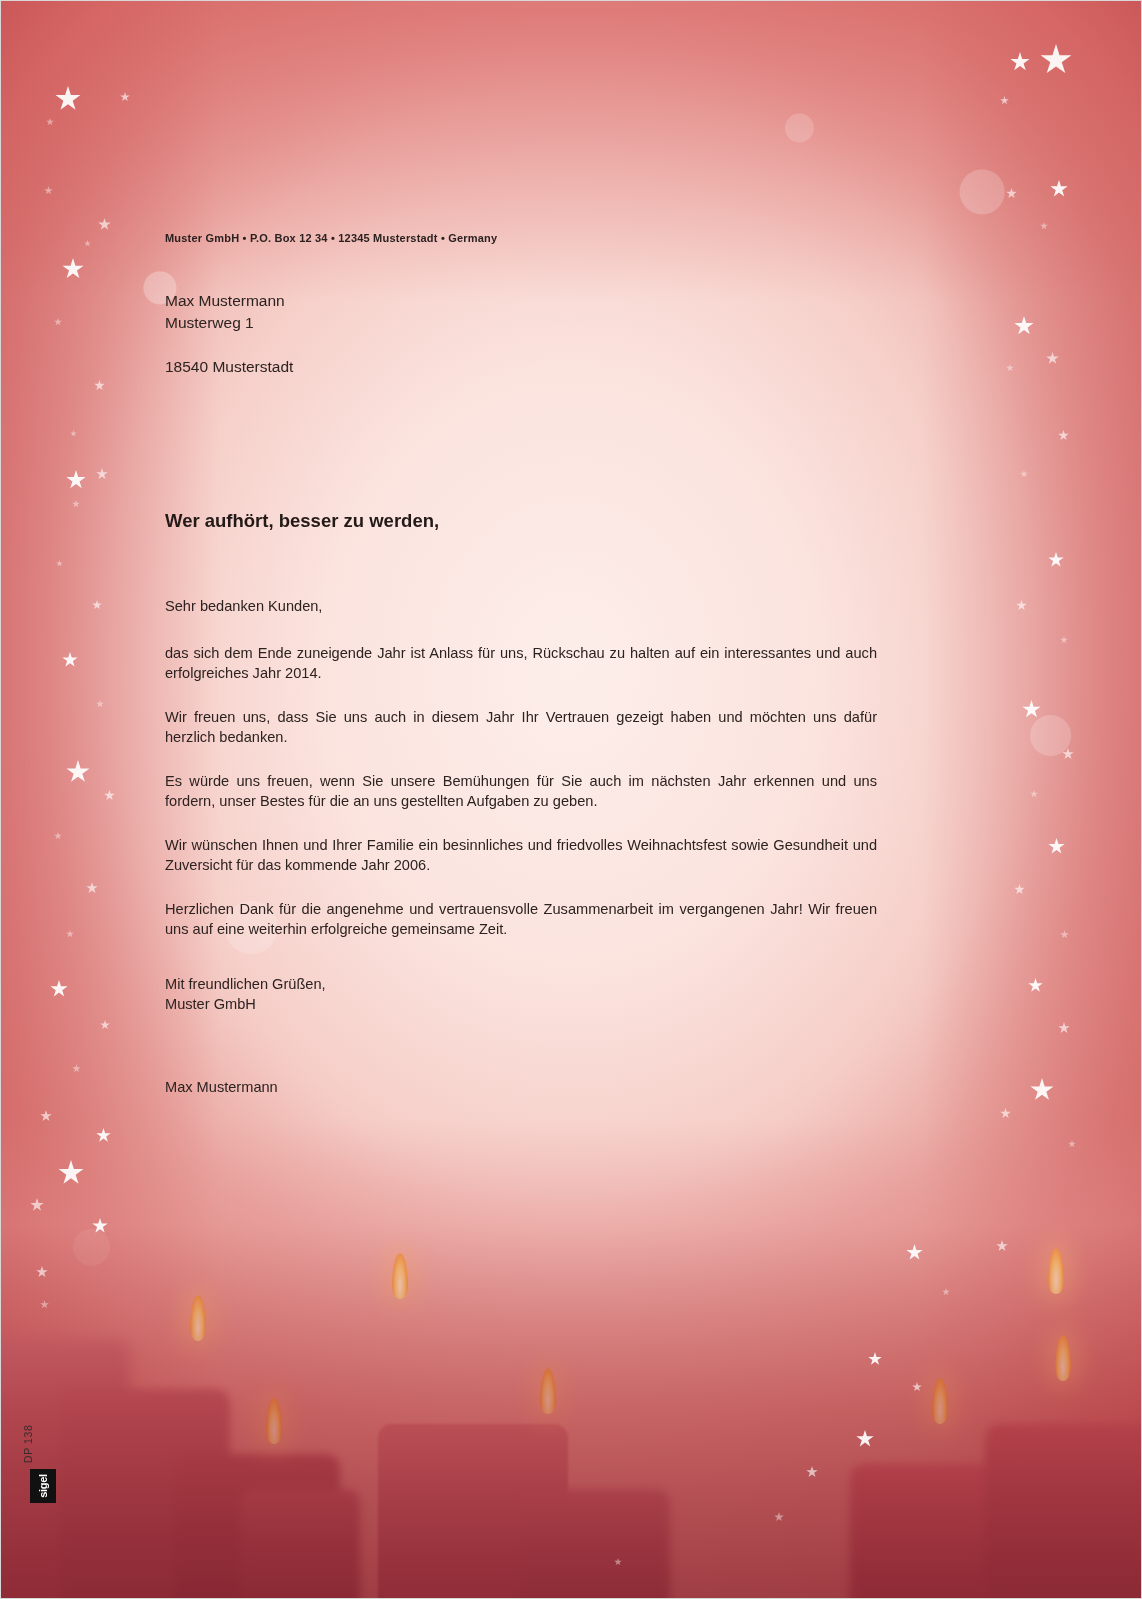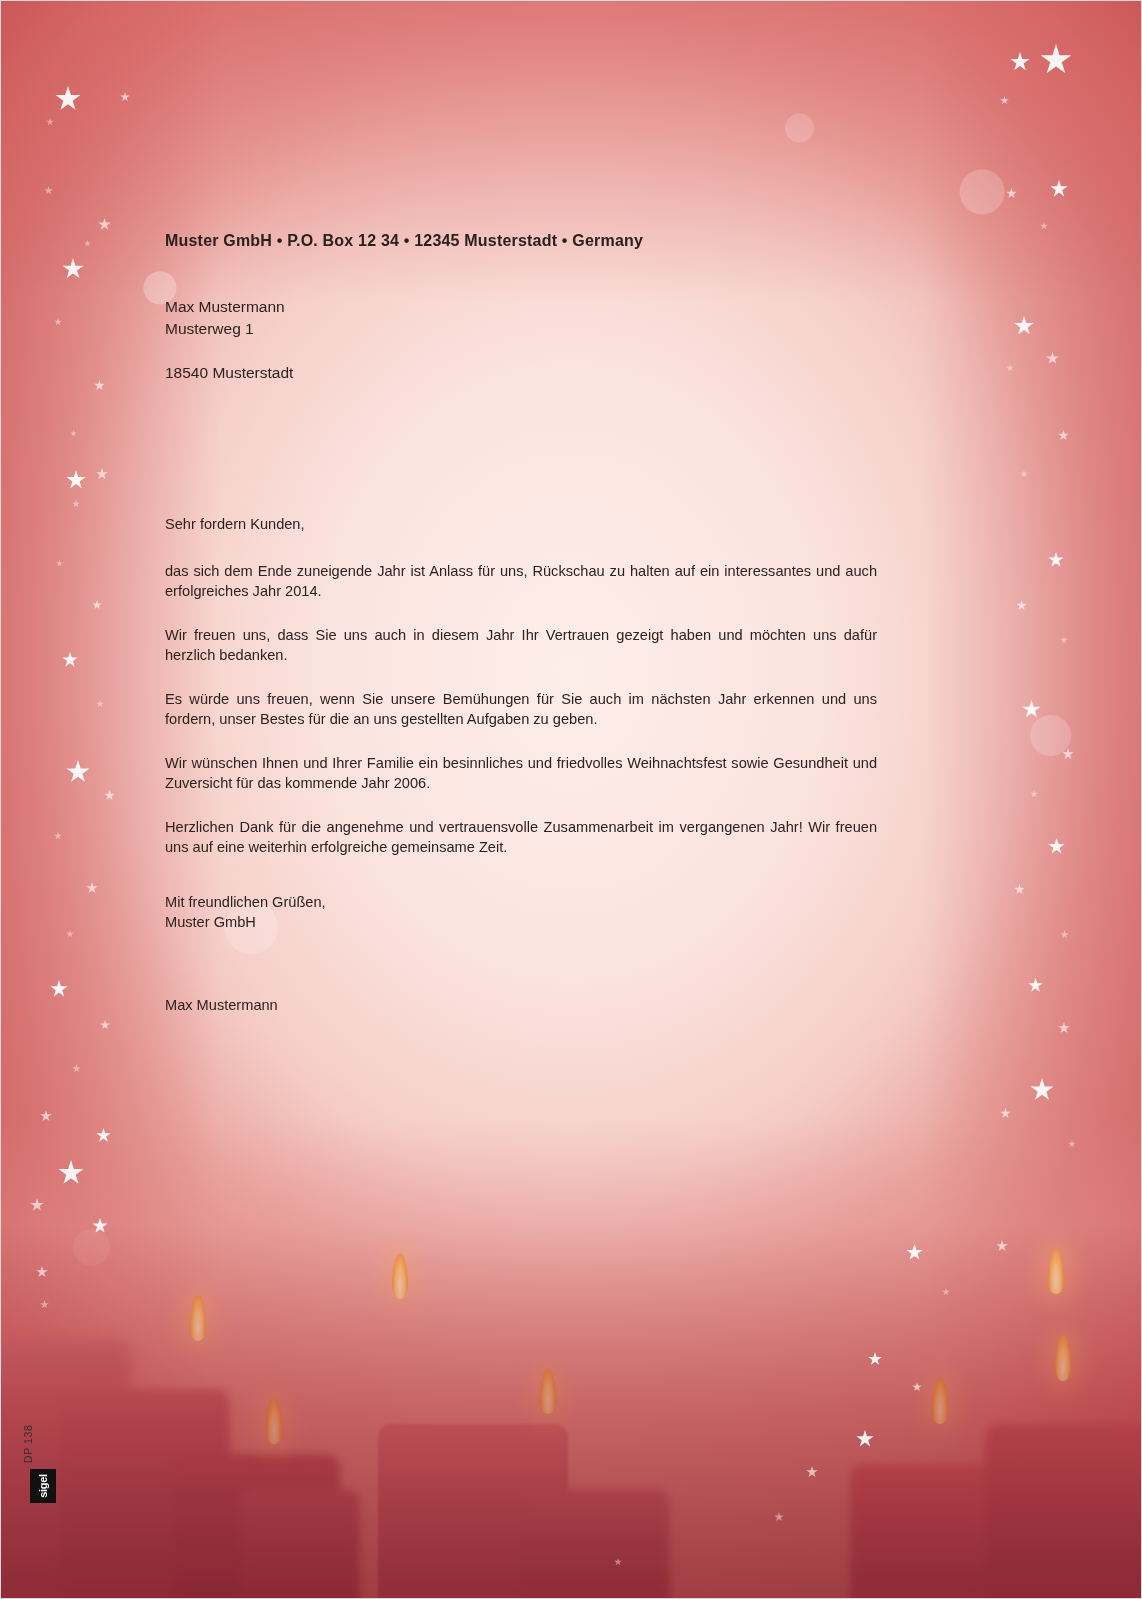--- a/index.html
+++ b/index.html
@@ -102,21 +102,21 @@
 
   
   .letter {
     position: absolute;
     left: 165px;
     top: 232px;
     width: 712px;
     color: #2c2220;
   }
   .sender-line {
-    font-size: 16px;
+    font-size: 11px;
     font-weight: 700;
     letter-spacing: 0.2px;
     color: #2a2020;
     margin-bottom: 46px;
     white-space: nowrap;
   }
   .addr {
     font-size: 15.5px;
     line-height: 22px;
     color: #2c2220;
@@ -296,24 +296,25 @@
     <div class="sender-line">Muster GmbH  •  P.O. Box 12 34  •  12345 Musterstadt • Germany</div>
 
     <div class="addr">
       <div>Max Mustermann</div>
       <div>Musterweg 1</div>
       <div class="gap"></div>
       <div>18540 Musterstadt</div>
     </div>
 
     <div class="headline">
+      <div>Wer aufhört, besser zu werden,</div>
     </div>
 
     <div class="body">
-      <p class="salutation">Sehr fordern Kunden,</p>
+      <p class="salutation">Sehr bedanken Kunden,</p>
       <p>das sich dem Ende zuneigende Jahr ist Anlass für uns, Rückschau zu halten auf ein interessantes und auch erfolgreiches Jahr 2014.</p>
       <p>Wir freuen uns, dass Sie uns auch in diesem Jahr Ihr Vertrauen gezeigt haben und möchten uns dafür herzlich bedanken.</p>
       <p>Es würde uns freuen, wenn Sie unsere Bemühungen für Sie auch im nächsten Jahr erkennen und uns fordern, unser Bestes für die an uns gestellten Aufgaben zu geben.</p>
       <p>Wir wünschen Ihnen und Ihrer Familie ein besinnliches und friedvolles Weihnachtsfest sowie Gesundheit und Zuversicht für das kommende Jahr 2006.</p>
       <p>Herzlichen Dank für die angenehme und vertrauensvolle Zusammenarbeit im vergangenen Jahr! Wir freuen uns auf eine weiterhin erfolgreiche gemeinsame Zeit.</p>
 
       <p class="closing">Mit freundlichen Grüßen,</p>
       <p class="closing" style="margin-top:0;">Muster GmbH</p>
 
       <p class="signature">Max Mustermann</p>

